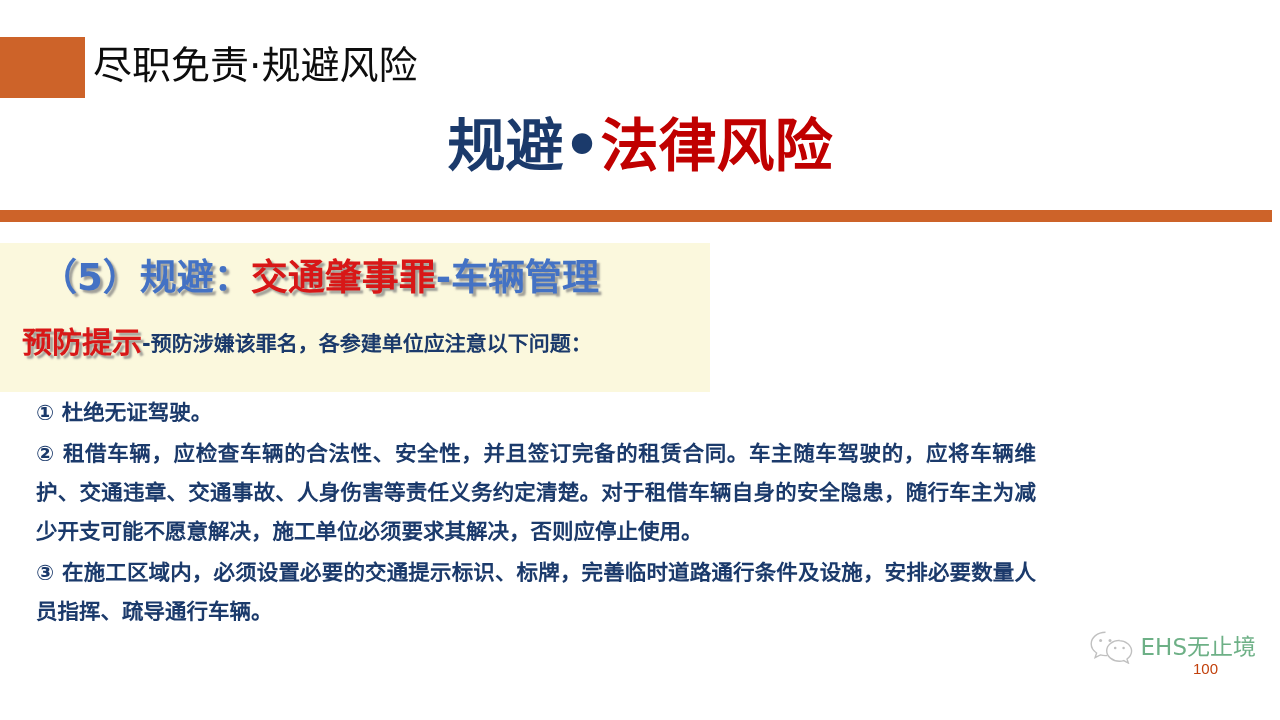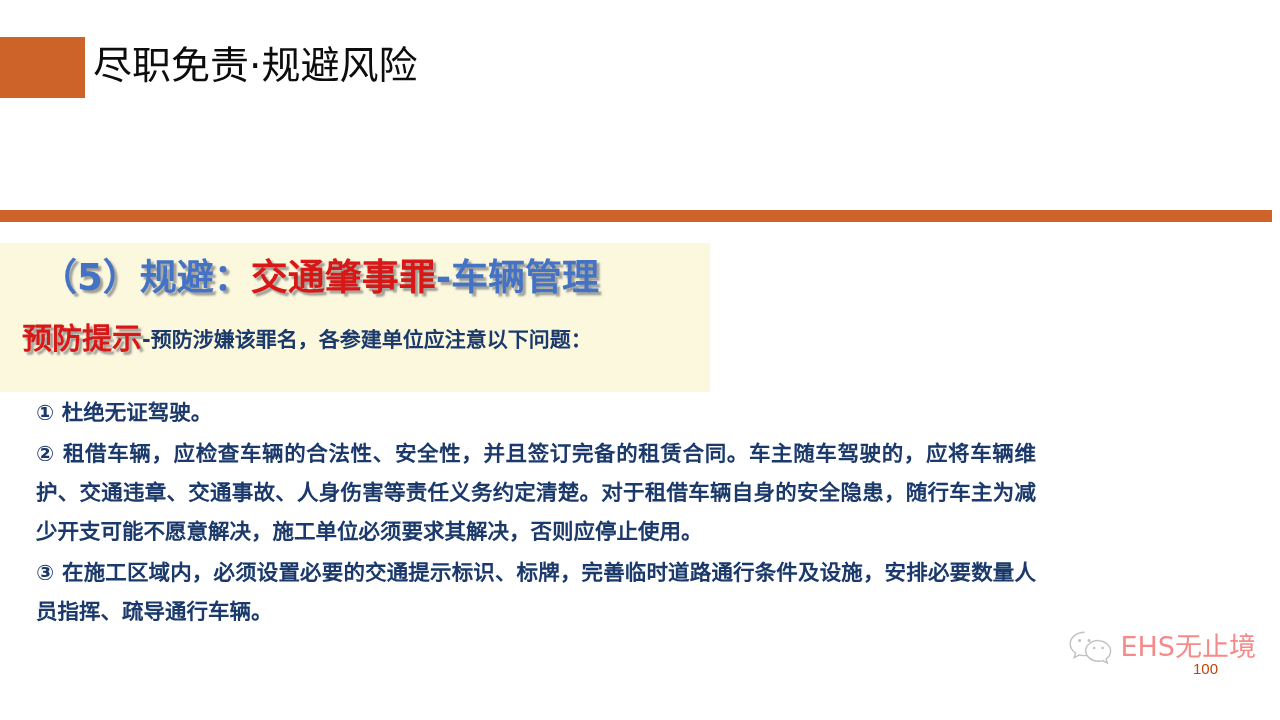--- a/index.html
+++ b/index.html
@@ -92,21 +92,21 @@
   }
   .section-heading .blue { color: #4472c4; }
   .section-heading .red  { color: #d81717; }
 
   
   .prevent-line {
     position: absolute;
     left: 22px;
     top: 326px;
     white-space: nowrap;
-    line-height: 26px;
+    line-height: 34px;
     font-family: "DejaVu Sans", "Liberation Sans", sans-serif;
     text-align: right;
   }
   .prevent-line .tag {
     font-size: 30px;
     font-weight: 700;
     color: #d81717;
     text-shadow: 3px 3px 2px rgba(130,130,130,0.75);
   }
   .prevent-line .body {
@@ -140,23 +140,23 @@
   .watermark {
     position: absolute;
     right: 24px;
     bottom: 56px;
     display: flex;
     align-items: center;
     gap: 6px;
     opacity: 0.62;
   }
   .watermark .wm-text {
-    font-size: 27px;
+    font-size: 23px;
     line-height: 26px;
-    color: #ef4444;
+    color: #15803d;
     font-weight: 400;
     white-space: nowrap;
     font-family: "DejaVu Sans", "Liberation Sans", sans-serif;
     text-align: right;
   }
   .wechat-icon { display: block; }
 
   .page-number {
     position: absolute;
     right: 62px;
@@ -168,20 +168,23 @@
   }
 </style>
 </head>
 <body>
 
 <div id="slide">
 
   <div class="header-square"></div>
   <div class="header-title">尽职免责·规避风险</div>
 
+  <div class="big-title">
+    <span class="navy">规避•</span><span class="red">法律风险</span>
+  </div>
 
   <div class="divider-bar"></div>
 
   <div class="yellow-panel"></div>
 
   <div class="section-heading">
     <span class="blue">（5）规避：</span><span class="red">交通肇事罪</span><span class="blue">-车辆管理</span>
   </div>
 
   <div class="prevent-line">

